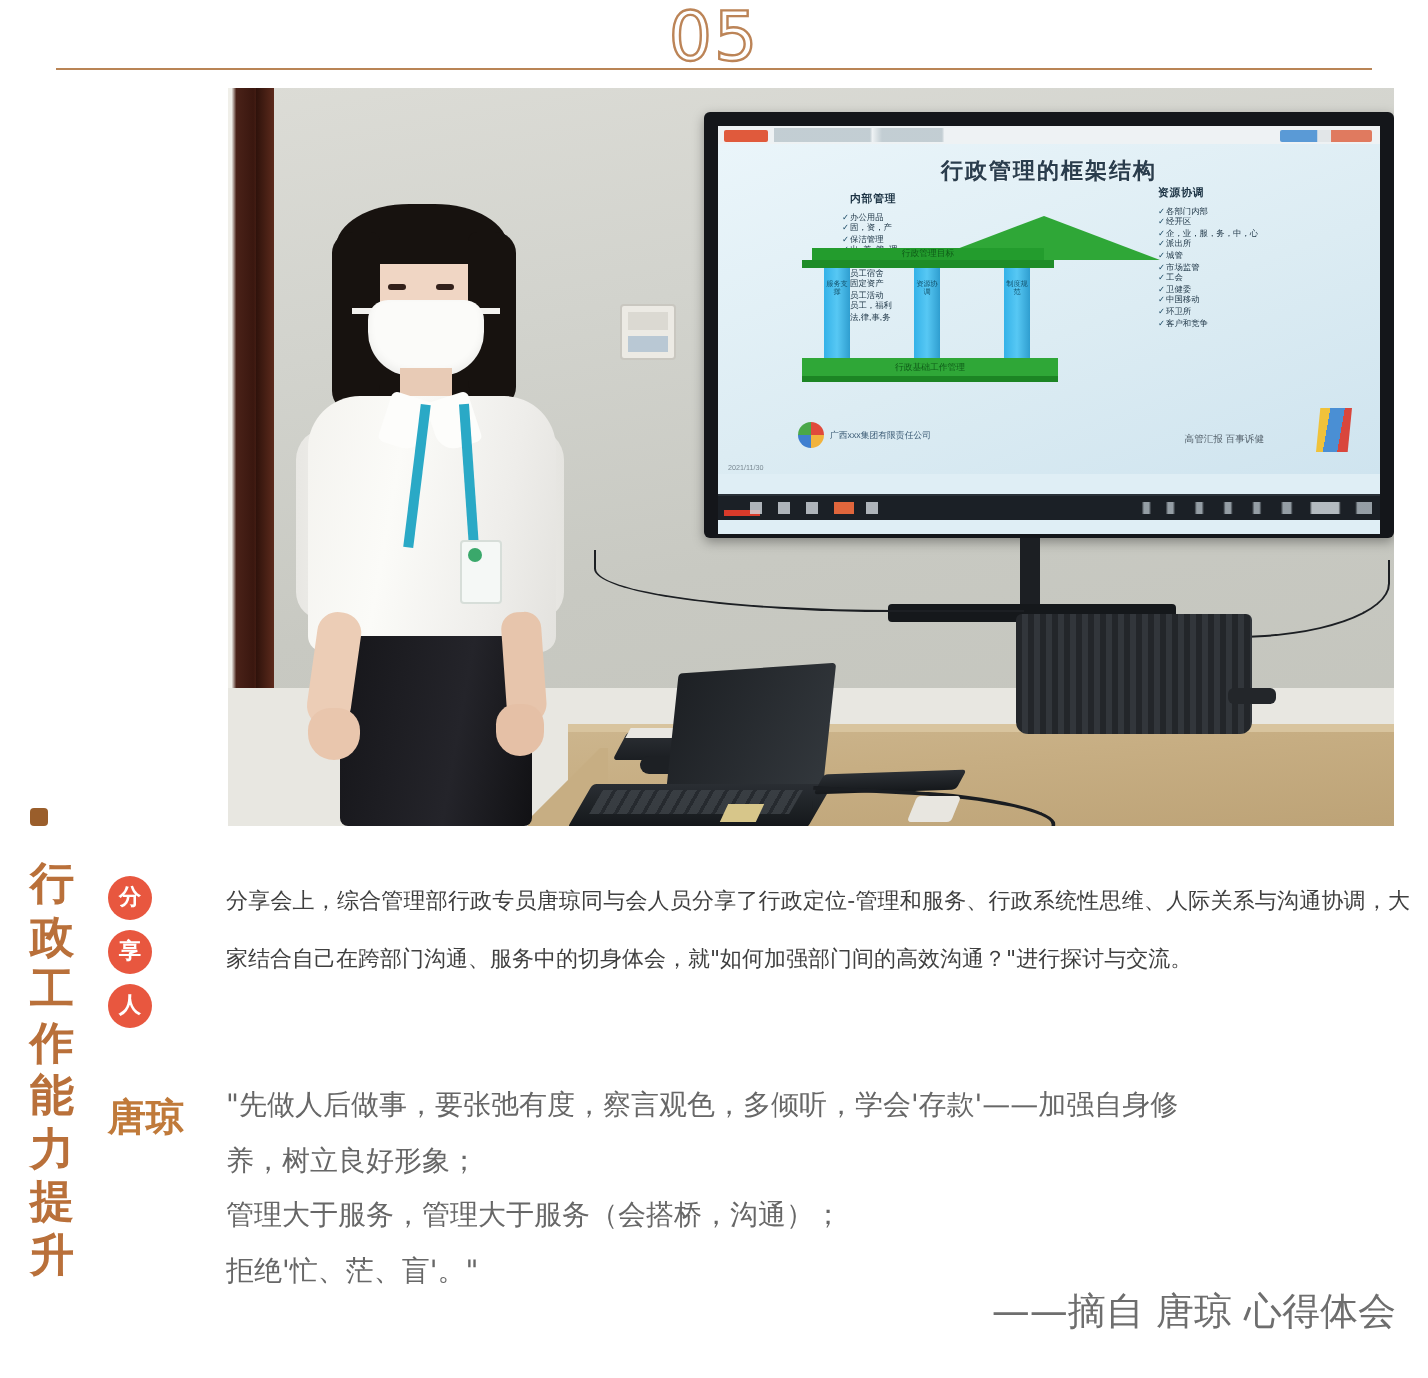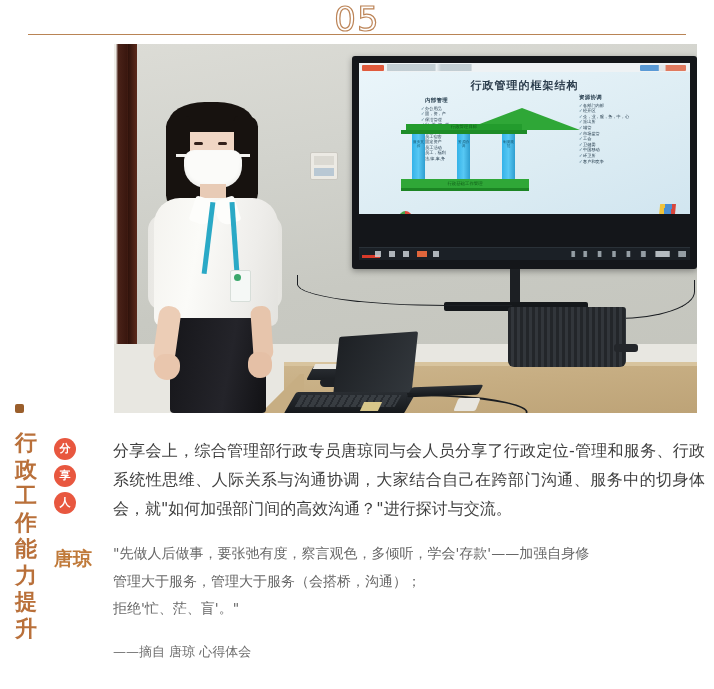--- a/index.html
+++ b/index.html
@@ -92,21 +92,21 @@
   
   .tv {
     position: absolute; left: 238px; top: 12px;
     width: 345px; height: 213px;
     background: #14161a;
     border-radius: 3px;
     box-shadow: 0 2px 6px rgba(0,0,0,0.35);
   }
   .tv-screen {
     position: absolute; left: 7px; top: 7px;
-    width: 331px; height: 151px;
+    width: 331px; height: 204px;
     background: #dfeef5;
     overflow: hidden;
   }
   .tv-chrome {
     position: absolute; left: 0; top: 0;
     width: 331px; height: 9px;
     background: #eef2f4;
     border-bottom: 1px solid #cfd8dc;
   }
   .tv-chrome-tabpill {
@@ -586,21 +586,21 @@
     text-align: center;
     margin-bottom: 5px;
     font-family: "DejaVu Sans", sans-serif;
   }
 
   
   .summary {
     position: absolute;
     left: 113px; top: 436px;
     width: 592px;
-    font-size: 16px;
+    font-size: 11px;
     line-height: 29px;
     color: #3f3f3f;
     text-align: justify;
     font-family: "DejaVu Sans", sans-serif;
   }
 
   .quote-name {
     position: absolute;
     left: 54px; top: 546px;
     font-size: 19px;
@@ -616,22 +616,22 @@
     line-height: 27.5px;
     color: #676767;
     font-family: "DejaVu Sans", sans-serif;
   }
   .quote-body p { margin: 0; }
 
   .attribution {
     position: absolute;
     left: 113px; top: 643px;
     width: 585px;
-    text-align: left;
-    font-size: 13px;
+    text-align: right;
+    font-size: 19px;
     color: #6e6e6e;
     font-family: "DejaVu Sans", sans-serif;
   }
 </style>
 </head>
 <body>
 
 <div class="header">
   <div class="header-rule"></div>
   <div class="header-number">05</div>
@@ -792,17 +792,18 @@
   <div class="sharer-badge">分</div>
   <div class="sharer-badge">享</div>
   <div class="sharer-badge">人</div>
 </div>
 
 <div class="summary">分享会上，综合管理部行政专员唐琼同与会人员分享了行政定位-管理和服务、行政系统性思维、人际关系与沟通协调，大家结合自己在跨部门沟通、服务中的切身体会，就"如何加强部门间的高效沟通？"进行探讨与交流。</div>
 
 <div class="quote-name">唐琼</div>
 <div class="quote-body">
   <p>"先做人后做事，要张弛有度，察言观色，多倾听，学会'存款'——加强自身修</p>
+  <p>养，树立良好形象；</p>
   <p>管理大于服务，管理大于服务（会搭桥，沟通）；</p>
   <p>拒绝'忙、茫、盲'。"</p>
 </div>
 
 <div class="attribution">——摘自 唐琼 心得体会</div>
 
 </body></html>

